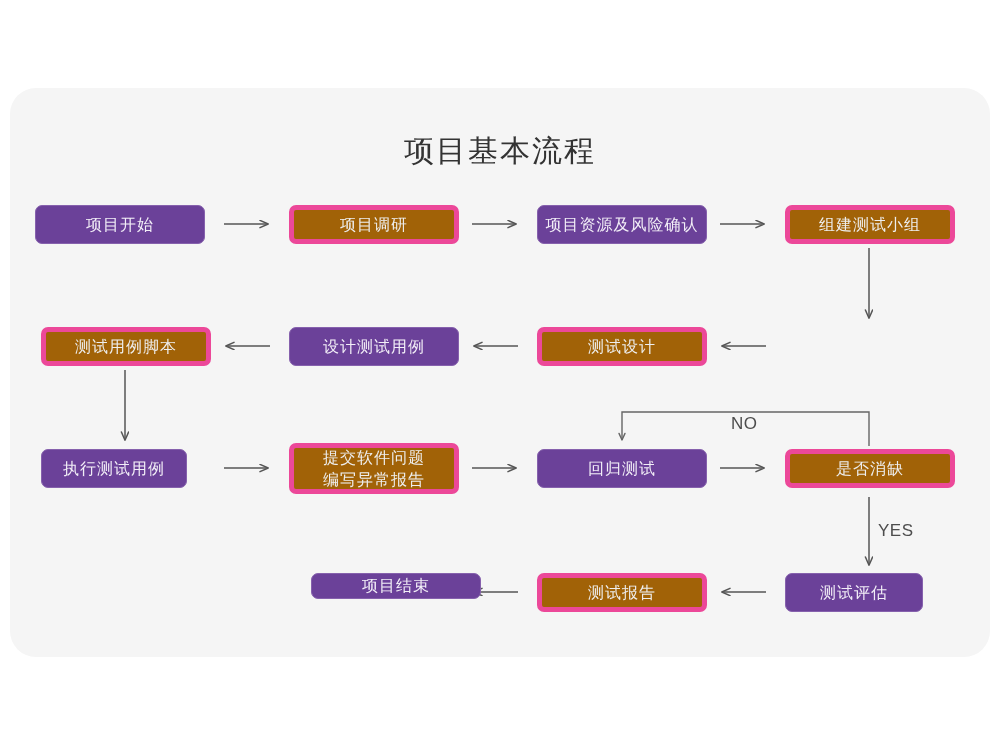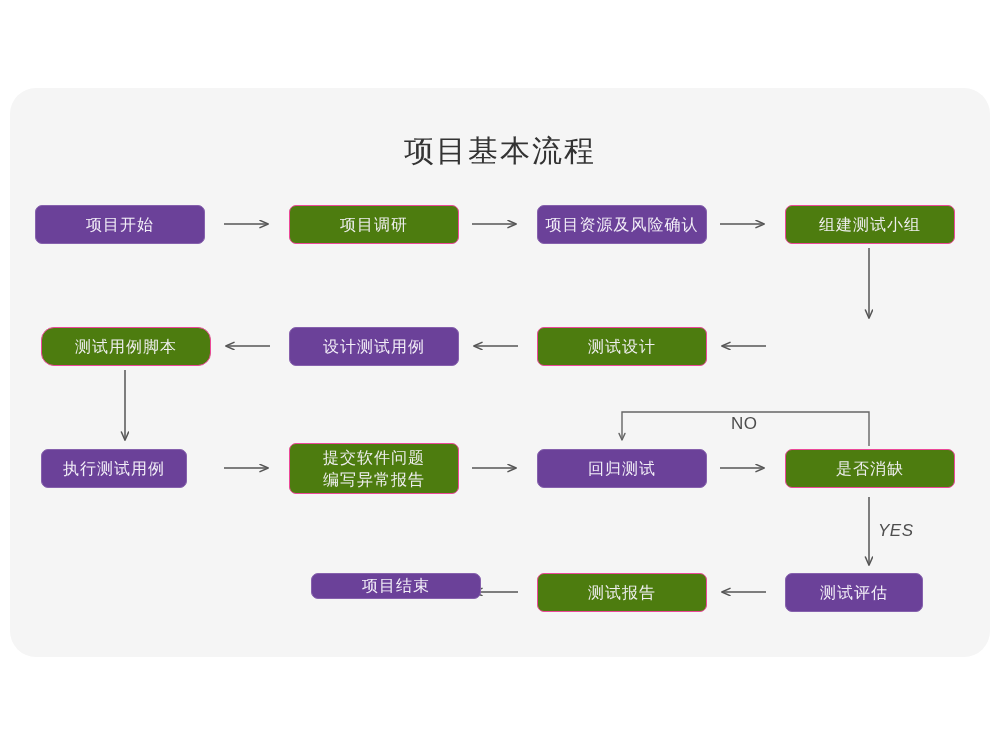--- a/index.html
+++ b/index.html
@@ -57,23 +57,23 @@
     letter-spacing: 1px;
     line-height: 1.35;
     user-select: none;
   }
   .node.purple {
     background: #6b4199;
     color: #f2eef7;
     border: 1px solid #8661ad;
   }
   .node.gray {
-    background: #4d7c0f;
+    background: #a16207;
     color: #eeeeee;
-    border: 1px solid #ec4899;
+    border: 5px solid #ec4899;
   }
 
   
   #links {
     position: absolute;
     left: 0; top: 0;
     width: 1000px;
     height: 750px;
     pointer-events: none;
   }
@@ -124,39 +124,39 @@
       <path d="M 869,446 L 869,412 L 622,412 L 622,440" stroke="#666666" stroke-width="1.4" marker-end="url(#ahs)"></path>
 
       <line x1="869" y1="497" x2="869" y2="565" marker-end="url(#ah)"></line>
 
       <line x1="766" y1="592" x2="722" y2="592" marker-end="url(#ah)"></line>
       <line x1="518" y1="592" x2="474" y2="592" marker-end="url(#ah)"></line>
     </g>
   </svg>
 
   <div class="lbl" style="left:731px; top:414px;">NO</div>
-  <div class="lbl" style="left:878px; top:521px;font-style:italic;">YES</div>
+  <div class="lbl" style="left:878px; top:521px;">YES</div>
 
   <div class="node purple" style="left:35px; top:205px; width:170px; height:39px;">
     <span>项目开始</span>
   </div>
 
   <div class="node gray" style="left:289px; top:205px; width:170px; height:39px;">
     <span>项目调研</span>
   </div>
 
   <div class="node purple" style="left:537px; top:205px; width:170px; height:39px;">
     <span>项目资源及风险确认</span>
   </div>
 
   <div class="node gray" style="left:785px; top:205px; width:170px; height:39px;justify-content:center;">
     <span>组建测试小组</span>
   </div>
 
-  <div class="node gray" style="left:41px; top:327px; width:170px; height:39px;border-radius:13px;">
+  <div class="node gray" style="left:41px; top:327px; width:170px; height:39px;">
     <span>测试用例脚本</span>
   </div>
 
   <div class="node purple" style="left:289px; top:327px; width:170px; height:39px;">
     <span>设计测试用例</span>
   </div>
 
   <div class="node gray" style="left:537px; top:327px; width:170px; height:39px;">
     <span>测试设计</span>
   </div>

